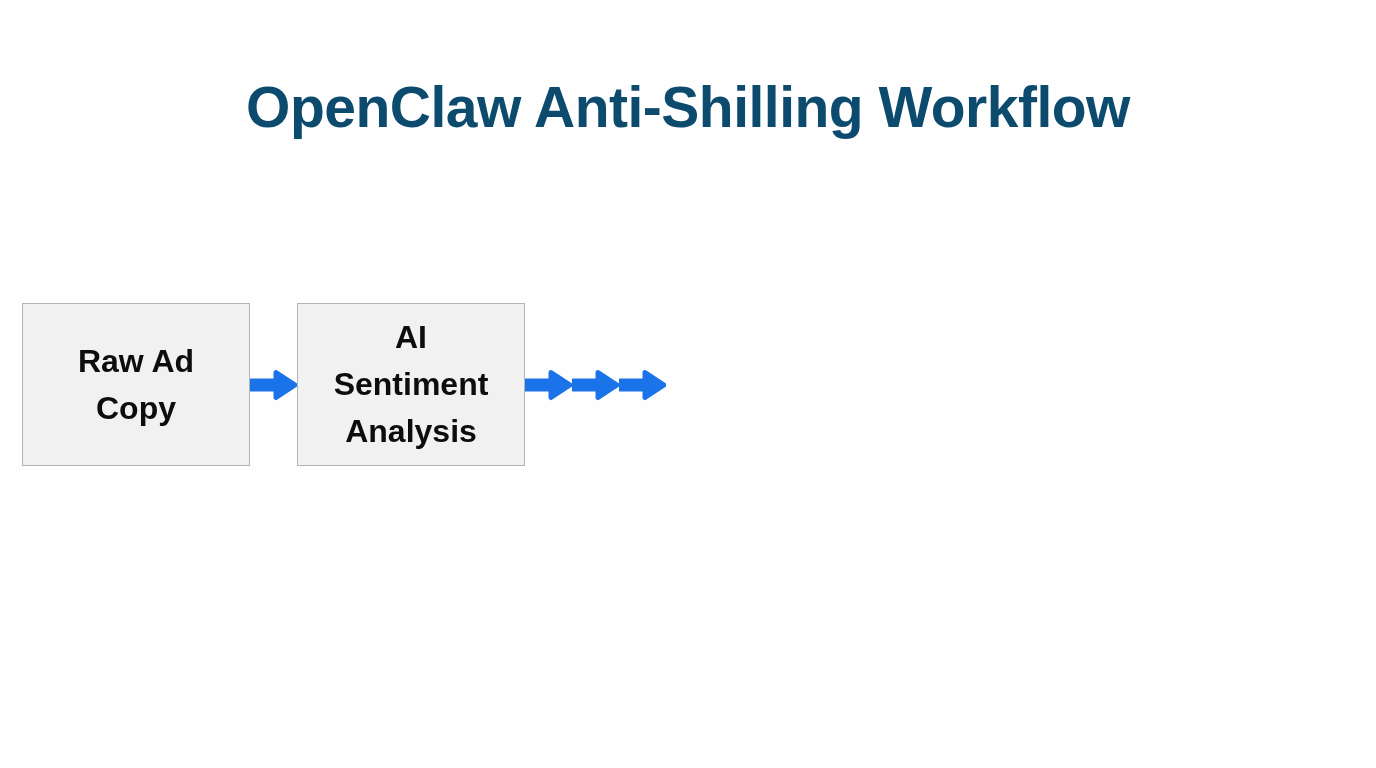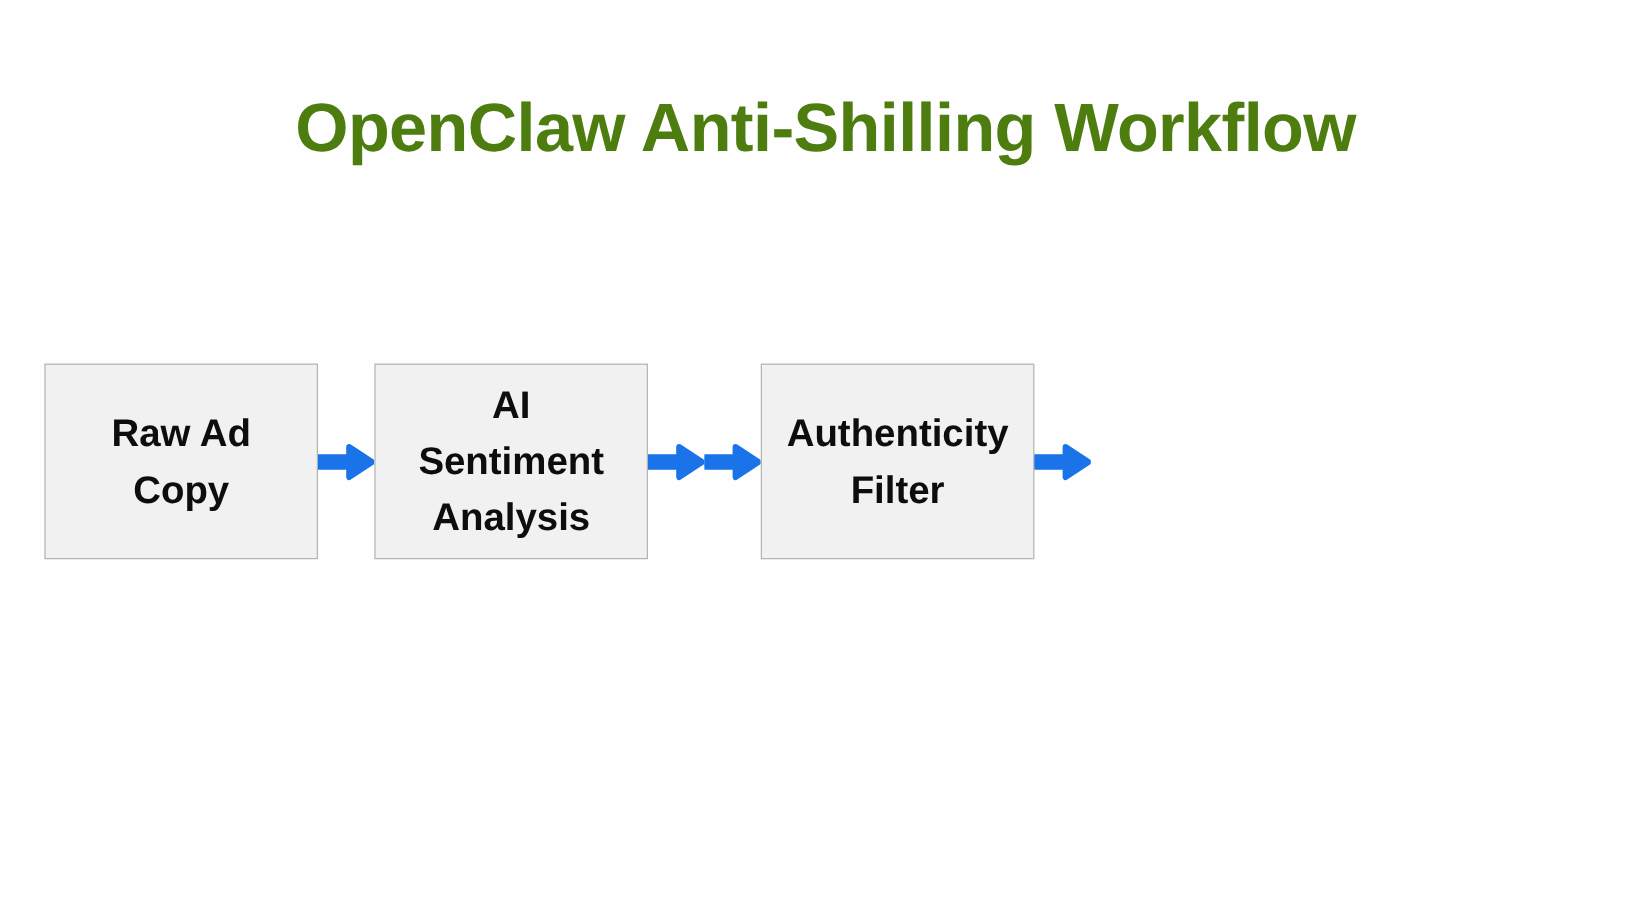--- a/index.html
+++ b/index.html
@@ -16,29 +16,29 @@
   }
 
   #diagram-title {
     position: absolute;
     top: 74px;
     left: 0;
     width: 1376px;
     text-align: center;
     font-size: 57px;
     font-weight: bold;
-    color: #4d7c0f;
+    color: #0c4a6e;
     letter-spacing: -0.5px;
     white-space: nowrap;
   }
 
   #flow-row {
     position: absolute;
     top: 303px;
-    left: 37px;
+    left: 22px;
     width: 1332px;
     height: 163px;
     display: flex;
     flex-direction: row;
     align-items: center;
   }
 
   .node-box {
     width: 228px;
     height: 163px;
@@ -105,23 +105,20 @@
 
 
   <div class="arrow-connector">
     <span>
       <svg width="47" height="42" viewBox="0 0 47 42" aria-hidden="true">
         <path d="M0 17 H26 V8.5 L45 21 L26 33.5 V25 H0 Z" fill="#1a73e8" stroke="#1a73e8" stroke-width="5" stroke-linejoin="round" stroke-linecap="round"></path>
       </svg>
     </span>
   </div>
 
-  <div class="node-box">
-    <div class="node-label">Authenticity<br>Filter</div>
-  </div>
 
   <div class="arrow-connector">
     <span>
       <svg width="47" height="42" viewBox="0 0 47 42" aria-hidden="true">
         <path d="M0 17 H26 V8.5 L45 21 L26 33.5 V25 H0 Z" fill="#1a73e8" stroke="#1a73e8" stroke-width="5" stroke-linejoin="round" stroke-linecap="round"></path>
       </svg>
     </span>
   </div>
 
 

